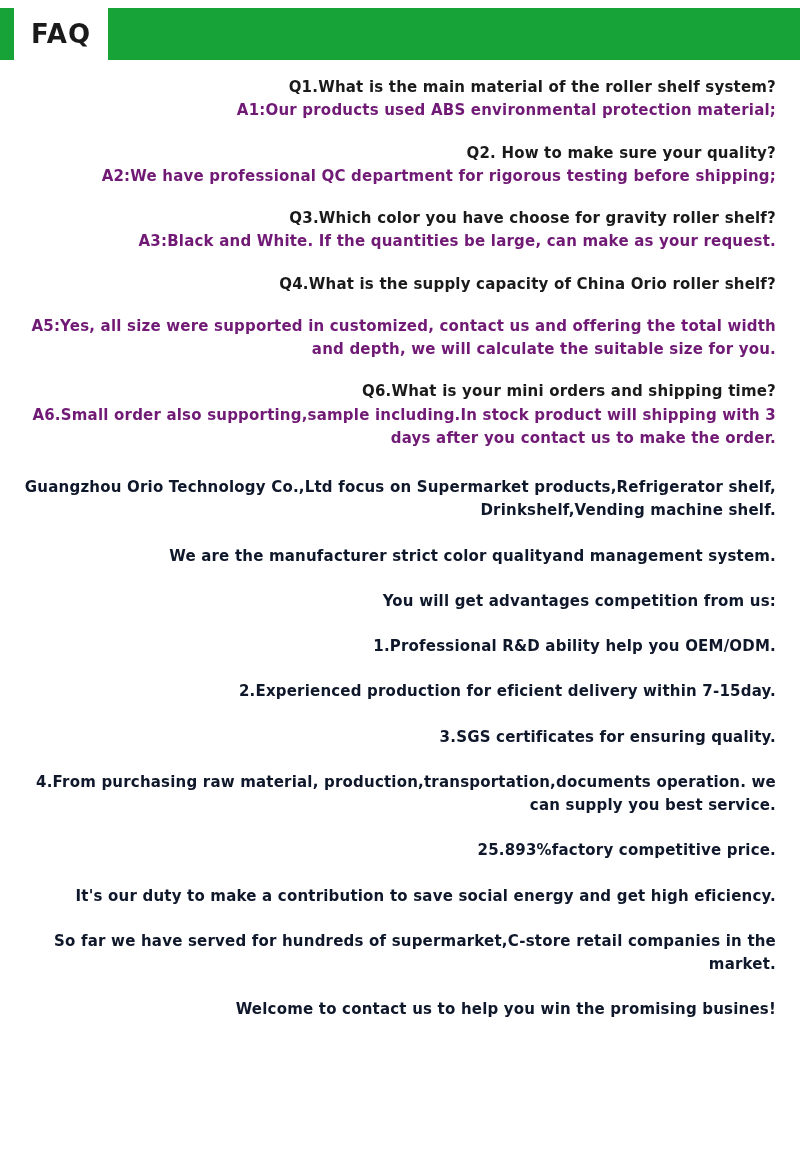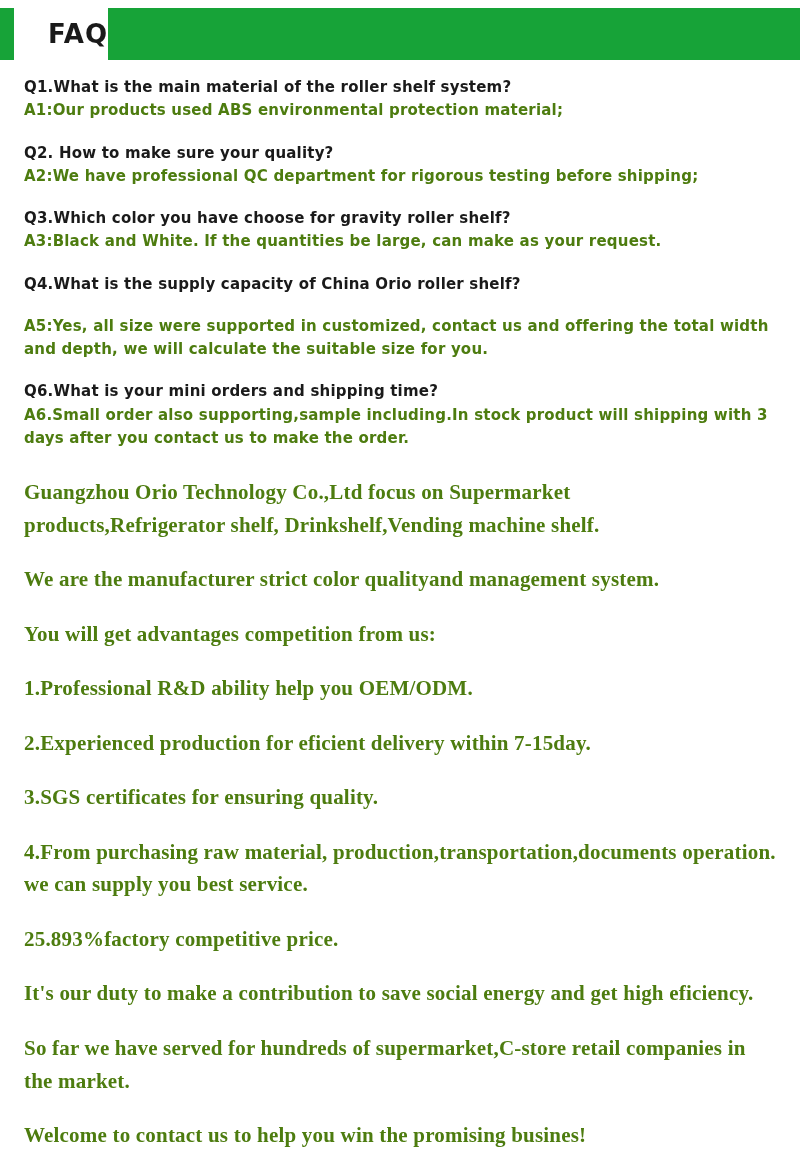--- a/index.html
+++ b/index.html
@@ -24,66 +24,66 @@
   }
   .faq-header .block-left {
     width: 14px;
     background: #17a338;
   }
   .faq-header .title-box {
     width: 94px;
     background: #ffffff;
     display: flex;
     align-items: center;
-    justify-content: flex-end;
+    justify-content: center;
   }
   .faq-header .title-text {
     font-size: 26px;
     font-weight: bold;
     color: #1a1a1a;
     letter-spacing: 1px;
   }
   .faq-header .block-right {
     flex: 1;
     background: #17a338;
   }
 
   
   .content {
     padding: 16px 24px 0 24px;
+    text-align: right;
   }
   .qa-block {
     margin-bottom: 19px;
   }
   .q-line {
     font-size: 15px;
     font-weight: bold;
     color: #1a1a1a;
     line-height: 1.55;
     letter-spacing: 0.2px;
   }
   .a-line {
     font-size: 15px;
     font-weight: bold;
-    color: #4d7c0f;
+    color: #701a75;
     line-height: 1.55;
     letter-spacing: 0.2px;
   }
 
   .about-section {
     margin-top: 26px;
   }
   .about-para {
-    font-size: 21px;
+    font-size: 15px;
     font-weight: bold;
-    color: #4d7c0f;
+    color: #0f172a;
     line-height: 1.55;
     letter-spacing: 0.2px;
     margin-bottom: 22px;
-    font-family: Liberation Serif, serif;
   }
   .about-para:last-child {
     margin-bottom: 4px;
   }
 </style>
 </head>
 <body>
 
 <div class="faq-header">
   <div class="block-left"></div>

